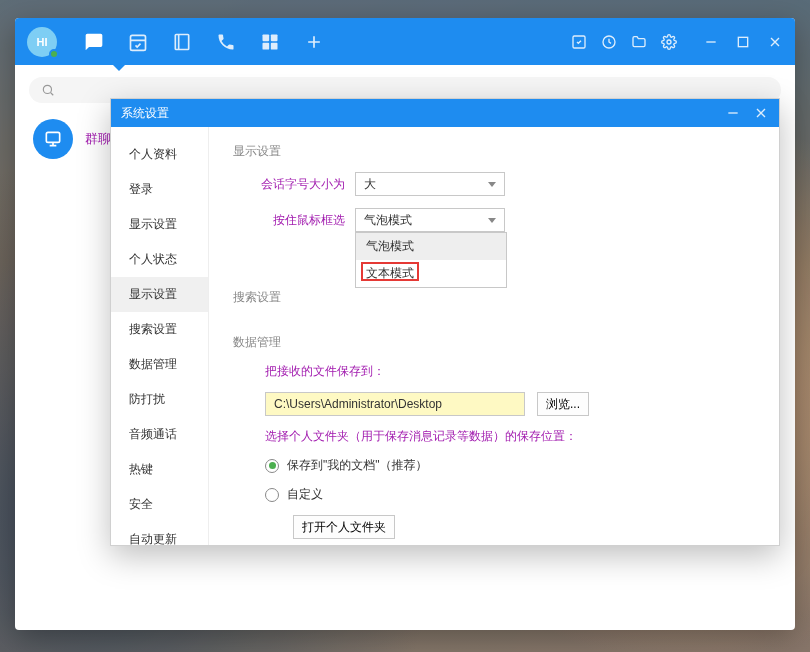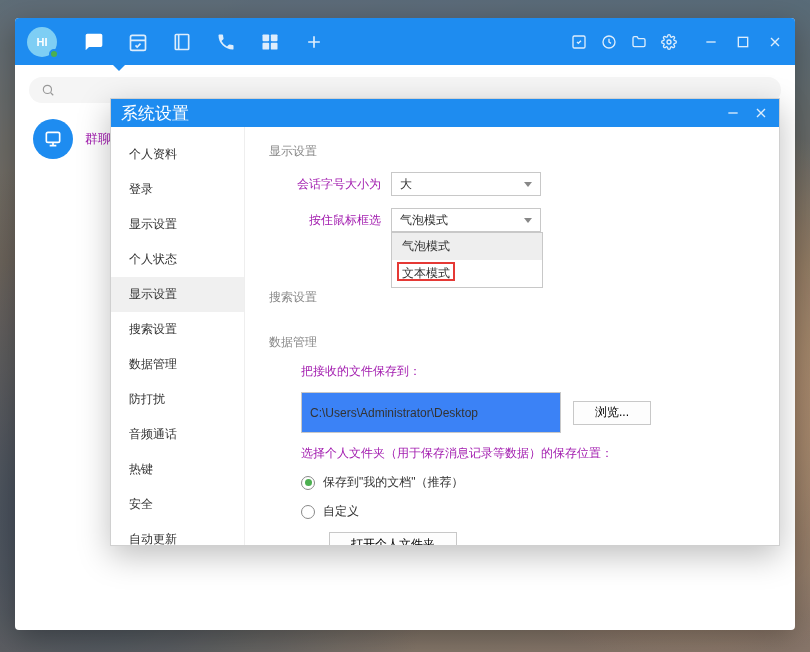--- a/index.html
+++ b/index.html
@@ -21,43 +21,43 @@
 .search-row { padding:12px 14px 10px; }
 .search-box { height:26px; background:#f5f5f5; border-radius:13px; display:flex; align-items:center; padding:0 12px; }
 .search-box svg { width:14px; height:14px; color:#999; }
 .chat-list { padding:0 14px; }
 .chat-item { display:flex; align-items:center; gap:12px; padding:6px 4px; }
 .chat-avatar { width:40px; height:40px; border-radius:50%; background:#1e8cf0; display:flex; align-items:center; justify-content:center; }
 .chat-avatar svg { width:20px; height:20px; color:#fff; }
 .chat-name { font-size:13px; color:#a21caf; }
 
 .settings { position:absolute; left:110px; top:98px; width:670px; height:448px; background:#fff; border:1px solid #d0d0d0; box-shadow:0 10px 30px rgba(0,0,0,.25); display:flex; flex-direction:column; }
-.settings-tb { height:28px; background:#1e8cf0; display:flex; align-items:center; padding:0 10px; color:#fff; font-size:17px; }
+.settings-tb { height:28px; background:#1e8cf0; display:flex; align-items:center; padding:0 10px; color:#fff; font-size:12px; }
 .settings-tb .sp { margin-left:auto; display:flex; gap:12px; }
 .settings-body { flex:1; display:flex; overflow:hidden; }
-.s-nav { width:134px; background:#fff; border-right:1px solid #eee; padding:10px 0; }
+.s-nav { width:98px; background:#fff; border-right:1px solid #eee; padding:10px 0; }
 .s-nav-item { padding:9px 18px; font-size:12px; color:#333; cursor:pointer; }
 .s-nav-item.sel { background:#f0f0f0; }
 .s-content { flex:1; overflow:auto; padding:10px 0 20px; }
 .section { padding:6px 24px 10px; }
 .section-title { font-size:12px; color:#888; margin-bottom:12px; }
 .form-row { display:flex; align-items:center; margin-bottom:12px; font-size:12px; color:#333; }
 .form-row .label { width:112px; text-align:right; margin-right:10px; color:#a21caf; }
 .form-row .label.wide { width:auto; text-align:right; }
 .select { position:relative; width:150px; height:24px; border:1px solid #c8c8c8; background:#fff; display:flex; align-items:center; padding:0 8px; font-size:12px; cursor:pointer; }
 .select .arrow { margin-left:auto; width:0; height:0; border-left:4px solid transparent; border-right:4px solid transparent; border-top:5px solid #888; }
 .dropdown { position:absolute; top:23px; left:-1px; width:152px; border:1px solid #c8c8c8; background:#fff; z-index:10; }
 .dd-item { padding:5px 10px; font-size:12px; cursor:pointer; position:relative; }
 .dd-item.hover { background:#eee; }
 .dd-item.boxed { }
 .red-box { position:absolute; left:5px; top:2px; width:58px; height:19px; border:2px solid #e53935; pointer-events:none; }
 .checkbox { width:15px; height:15px; background:#4caf50; border-radius:2px; display:inline-flex; align-items:center; justify-content:center; margin-right:8px; vertical-align:middle; }
 .checkbox svg { width:11px; height:11px; color:#fff; }
-.text-input { height:41px; border:1px solid #c8c8c8; background:#3b82f6; padding:0 8px; font-size:12px; color:#333; width:260px; }
-.btn { height:24px; border:1px solid #c8c8c8; background:#fdfdfd; padding:0 21px; font-size:12px; cursor:pointer; display:inline-flex; align-items:center; }
+.text-input { height:24px; border:1px solid #c8c8c8; background:#fef9c3; padding:0 8px; font-size:12px; color:#333; width:260px; }
+.btn { height:24px; border:1px solid #c8c8c8; background:#fdfdfd; padding:0 8px; font-size:12px; cursor:pointer; display:inline-flex; align-items:center; }
 .radio { width:14px; height:14px; border:1px solid #888; border-radius:50%; display:inline-flex; align-items:center; justify-content:center; margin-right:8px; }
 .radio.checked::after { content:""; width:7px; height:7px; border-radius:50%; background:#4caf50; }
 .indent { padding-left:32px; }
 </style>
 </head>
 <body>
 
 <div class="bg-art"></div>
 
 <div class="main-window">

